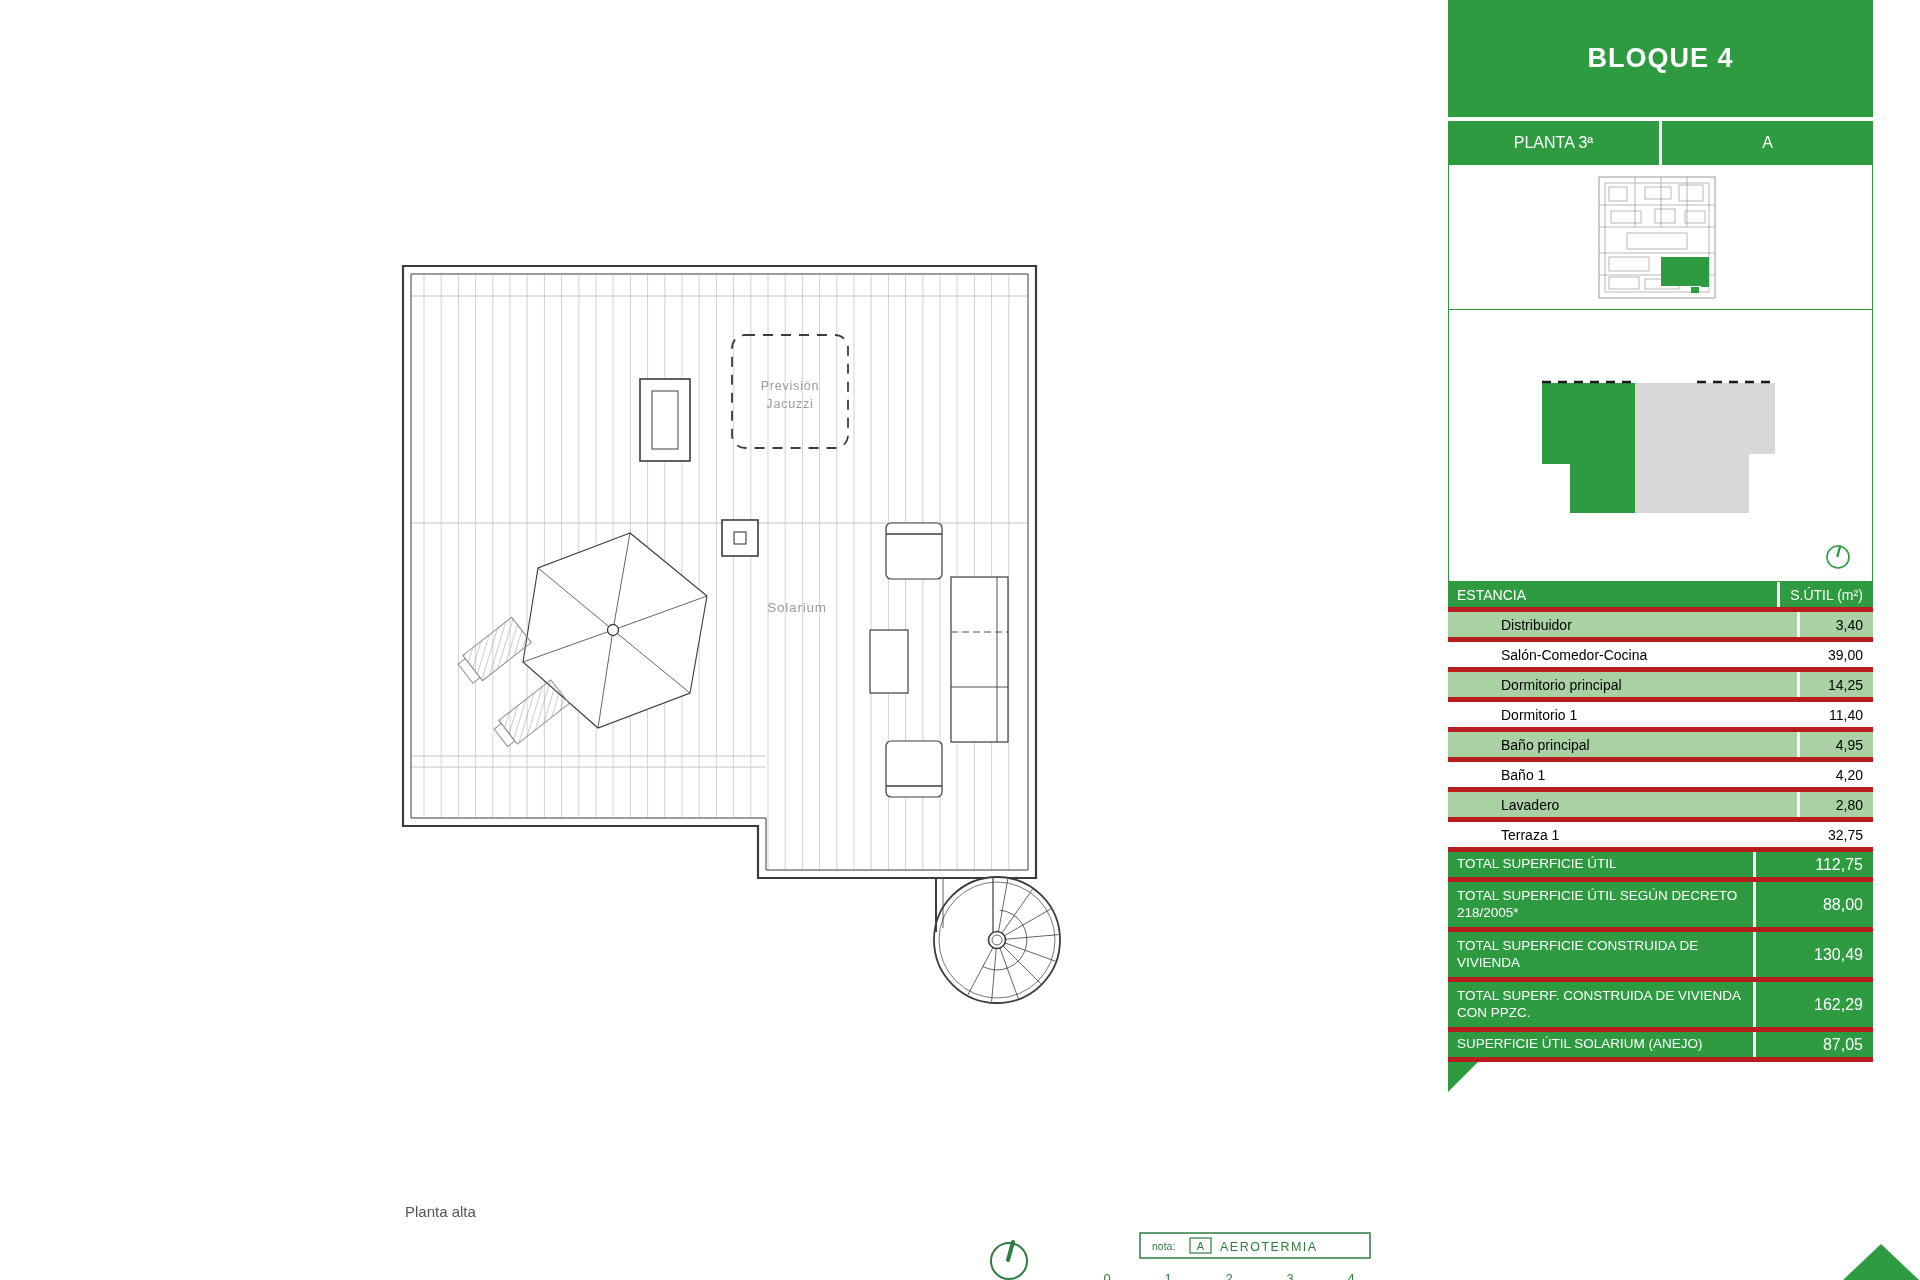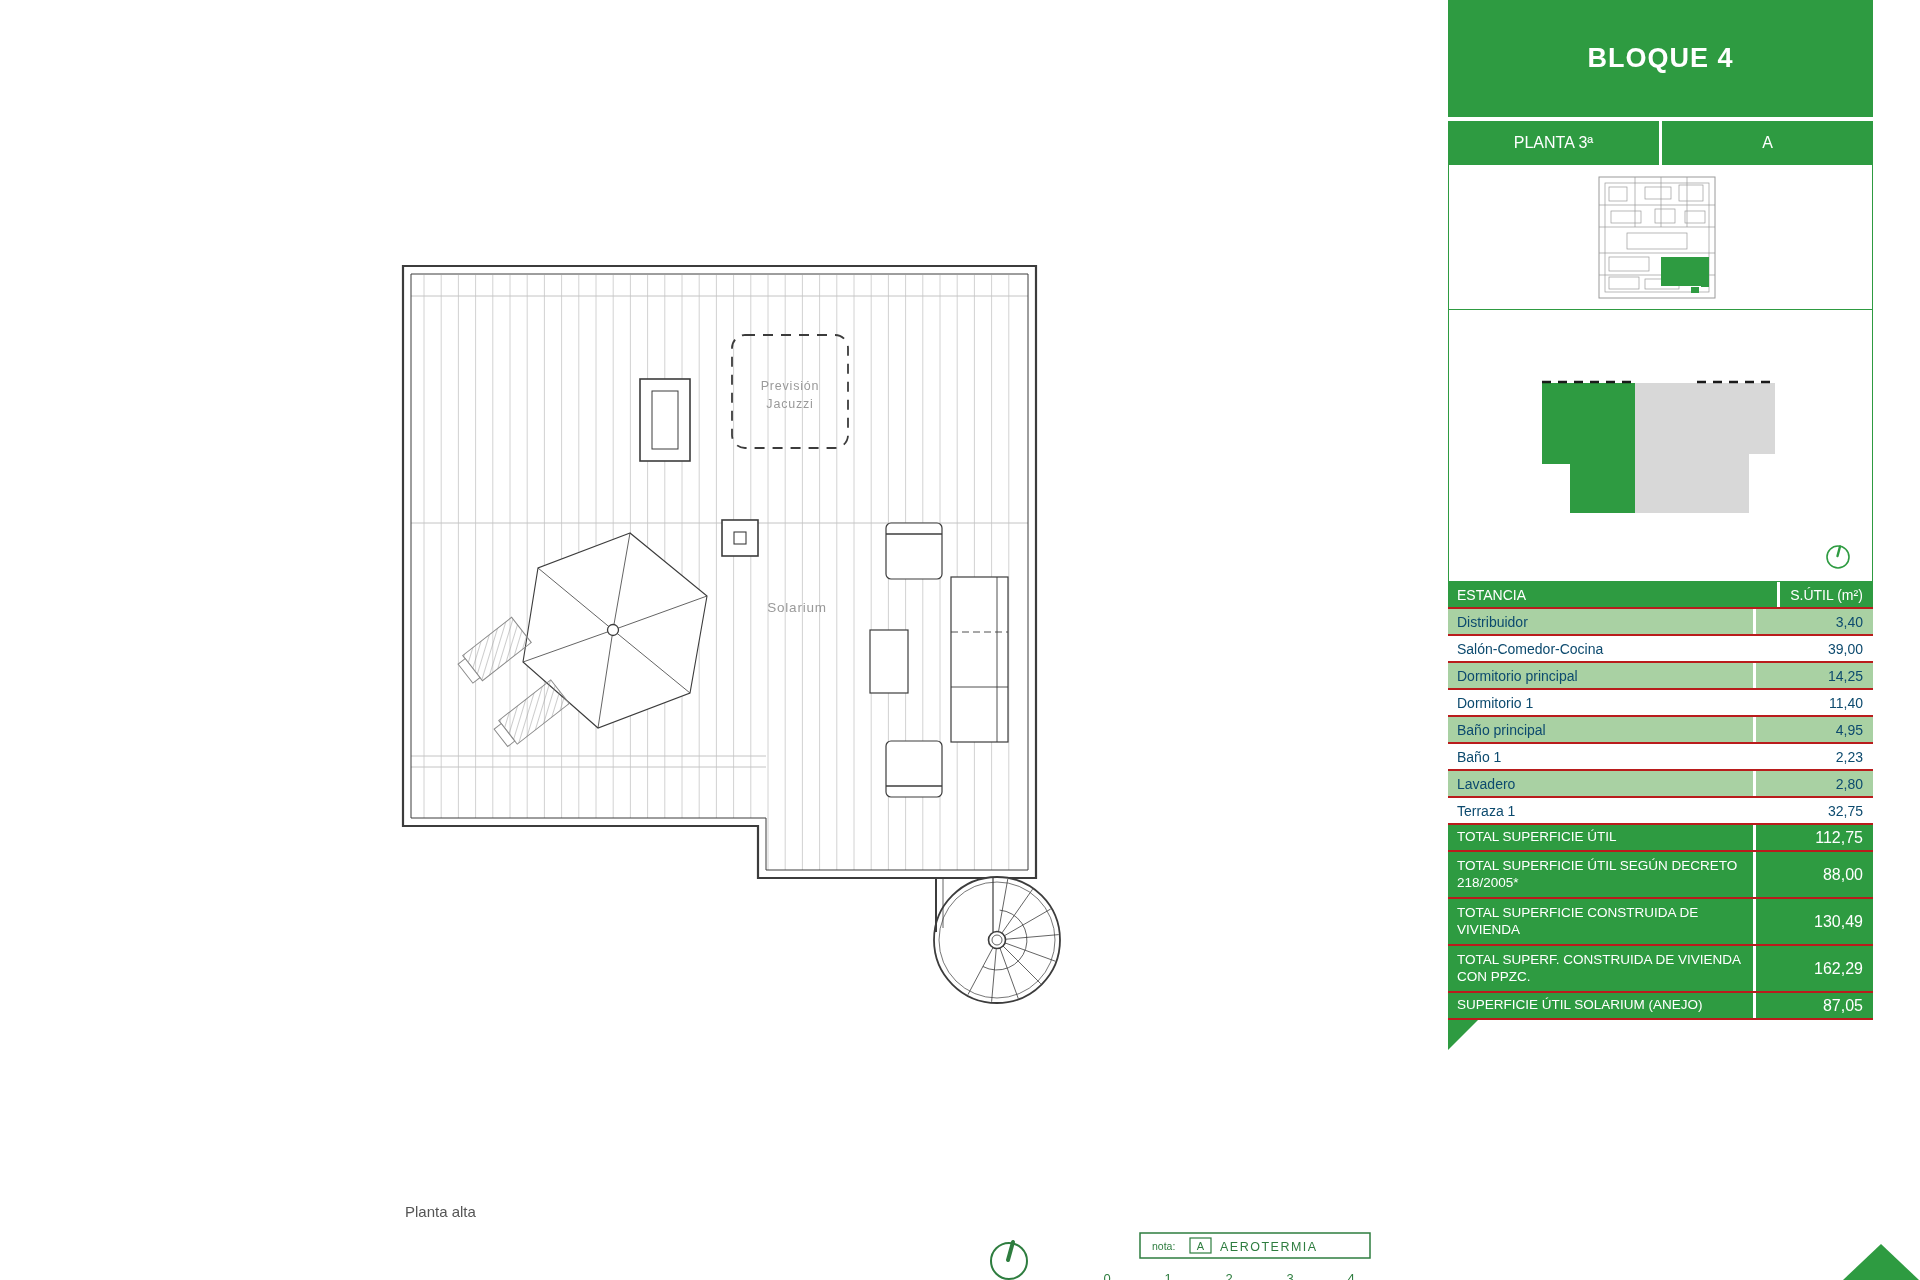--- a/index.html
+++ b/index.html
@@ -16,26 +16,26 @@
   .planta-cell{background:#2e9b41;color:#fff;font-size:16px;display:flex;align-items:center;justify-content:center;}
   .planta-cell.left{width:211px;}
   .planta-div{width:3px;background:#fff;}
   .planta-cell.right{flex:1;}
   .sections{border:1px solid #2e9b41;border-top:none;}
   .section-thumb{height:144px;border-bottom:1px solid #2e9b41;position:relative;}
   .section-diagram{height:271px;position:relative;}
 
   
   .area-table{margin-top:0;}
-  .trow{display:flex;border-bottom:2px solid #b91c1c;}
+  .trow{display:flex;border-bottom:5px solid #b91c1c;}
   .trow .lbl{width:305px;padding-left:9px;display:flex;align-items:center;box-sizing:border-box;}
   .trow .val{flex:1;border-left:3px solid #fff;display:flex;align-items:center;justify-content:flex-end;padding-right:10px;box-sizing:border-box;}
   .trow.head{height:25px;background:#2e9b41;color:#fff;font-size:14px;}
   .trow.head .val{justify-content:center;padding-right:0;margin-left:24px;}
-  .trow.room{height:25px;font-size:14px;color:#0c4a6e;}
+  .trow.room{height:25px;font-size:14px;color:#000000;padding-left:44px;}
   .trow.room.alt{background:#a9d1a3;}
   .trow.room.plain{background:#fff;}
   .trow.total{background:#2e9b41;color:#ffffff;font-size:13.5px;}
   .trow.total .lbl{line-height:1.2;}
   .trow.total.one{height:25px;}
   .trow.total.two{height:45px;}
   .trow.total .val{font-size:16px;}
   .table-tail{width:0;height:0;border-top:30px solid #2e9b41;border-right:30px solid transparent;}
 </style>
 </head>
@@ -286,21 +286,21 @@
           <div class="trow room plain">
             <div class="lbl">Dormitorio 1</div>
             <div class="val">11,40</div>
           </div>
           <div class="trow room alt">
             <div class="lbl">Baño principal</div>
             <div class="val">4,95</div>
           </div>
           <div class="trow room plain">
             <div class="lbl">Baño 1</div>
-            <div class="val">2,23</div>
+            <div class="val">4,20</div>
           </div>
           <div class="trow room alt">
             <div class="lbl">Lavadero</div>
             <div class="val">2,80</div>
           </div>
           <div class="trow room plain">
             <div class="lbl">Terraza 1</div>
             <div class="val">32,75</div>
           </div>
         </div>

